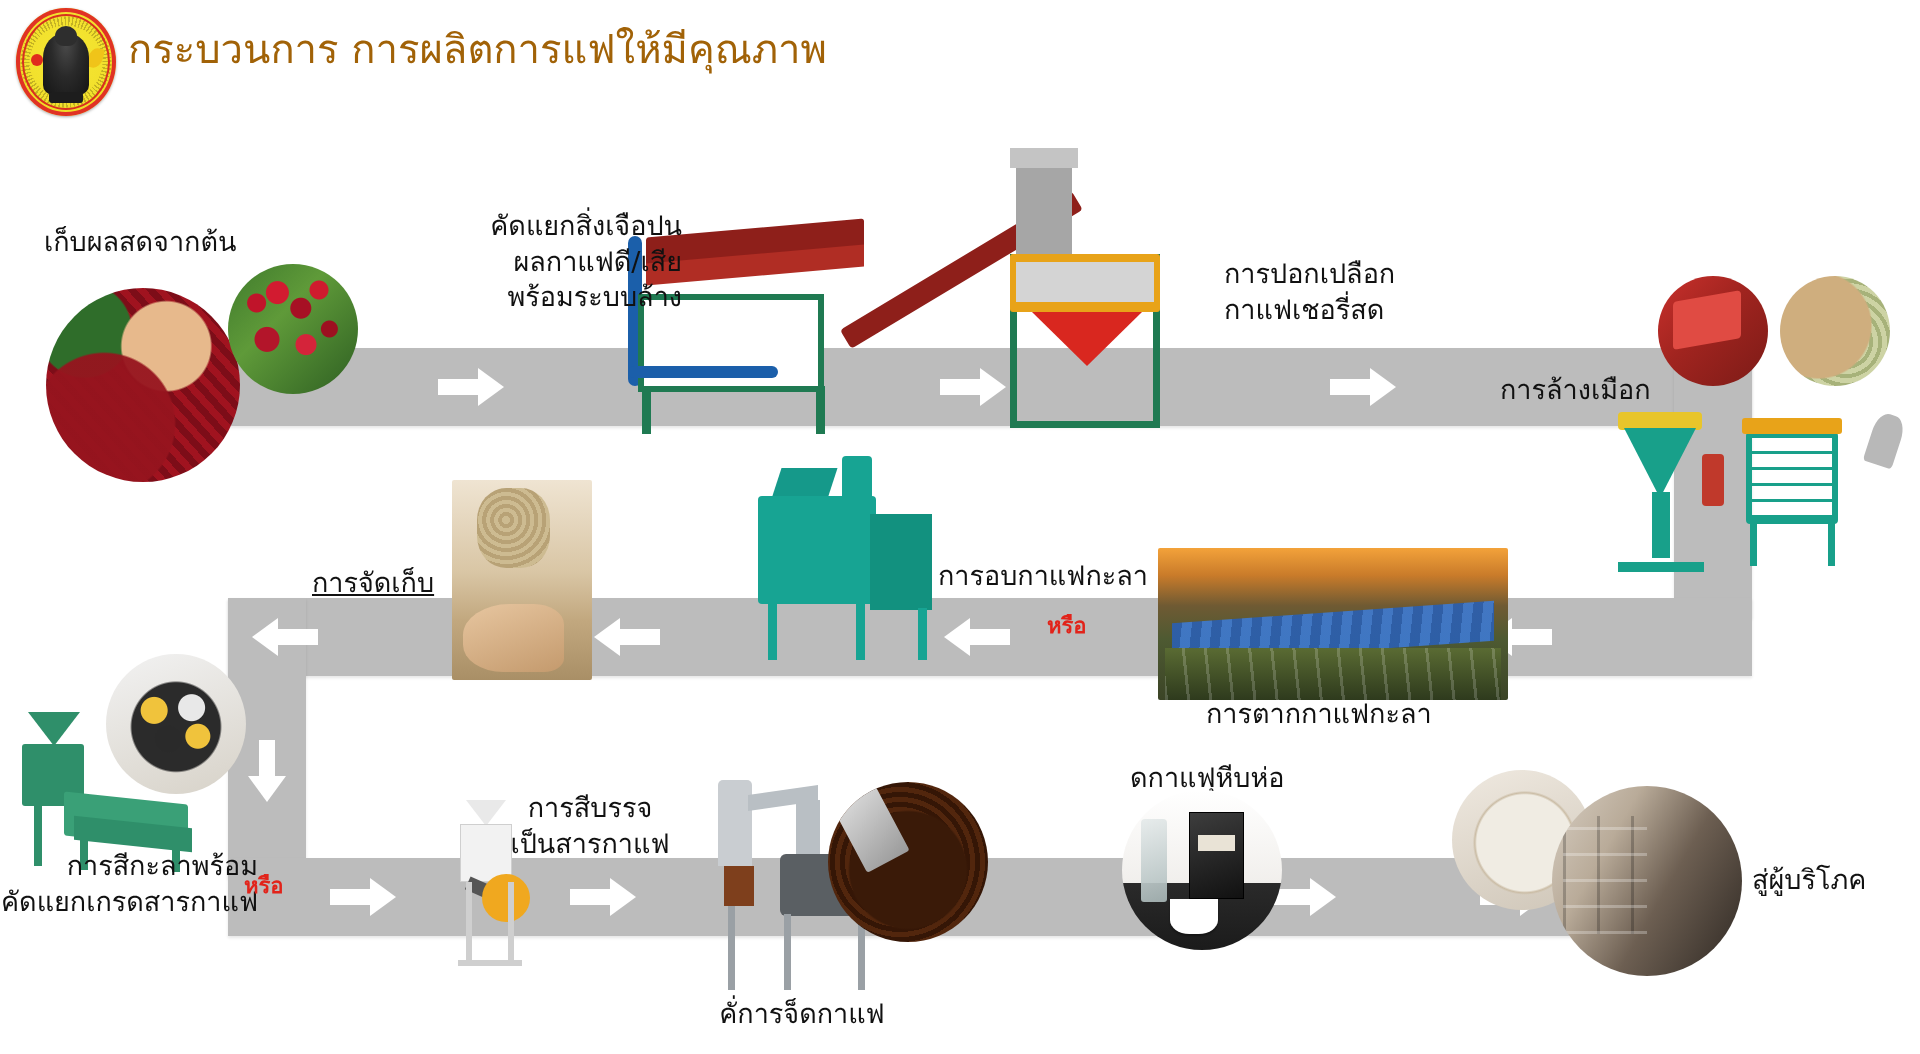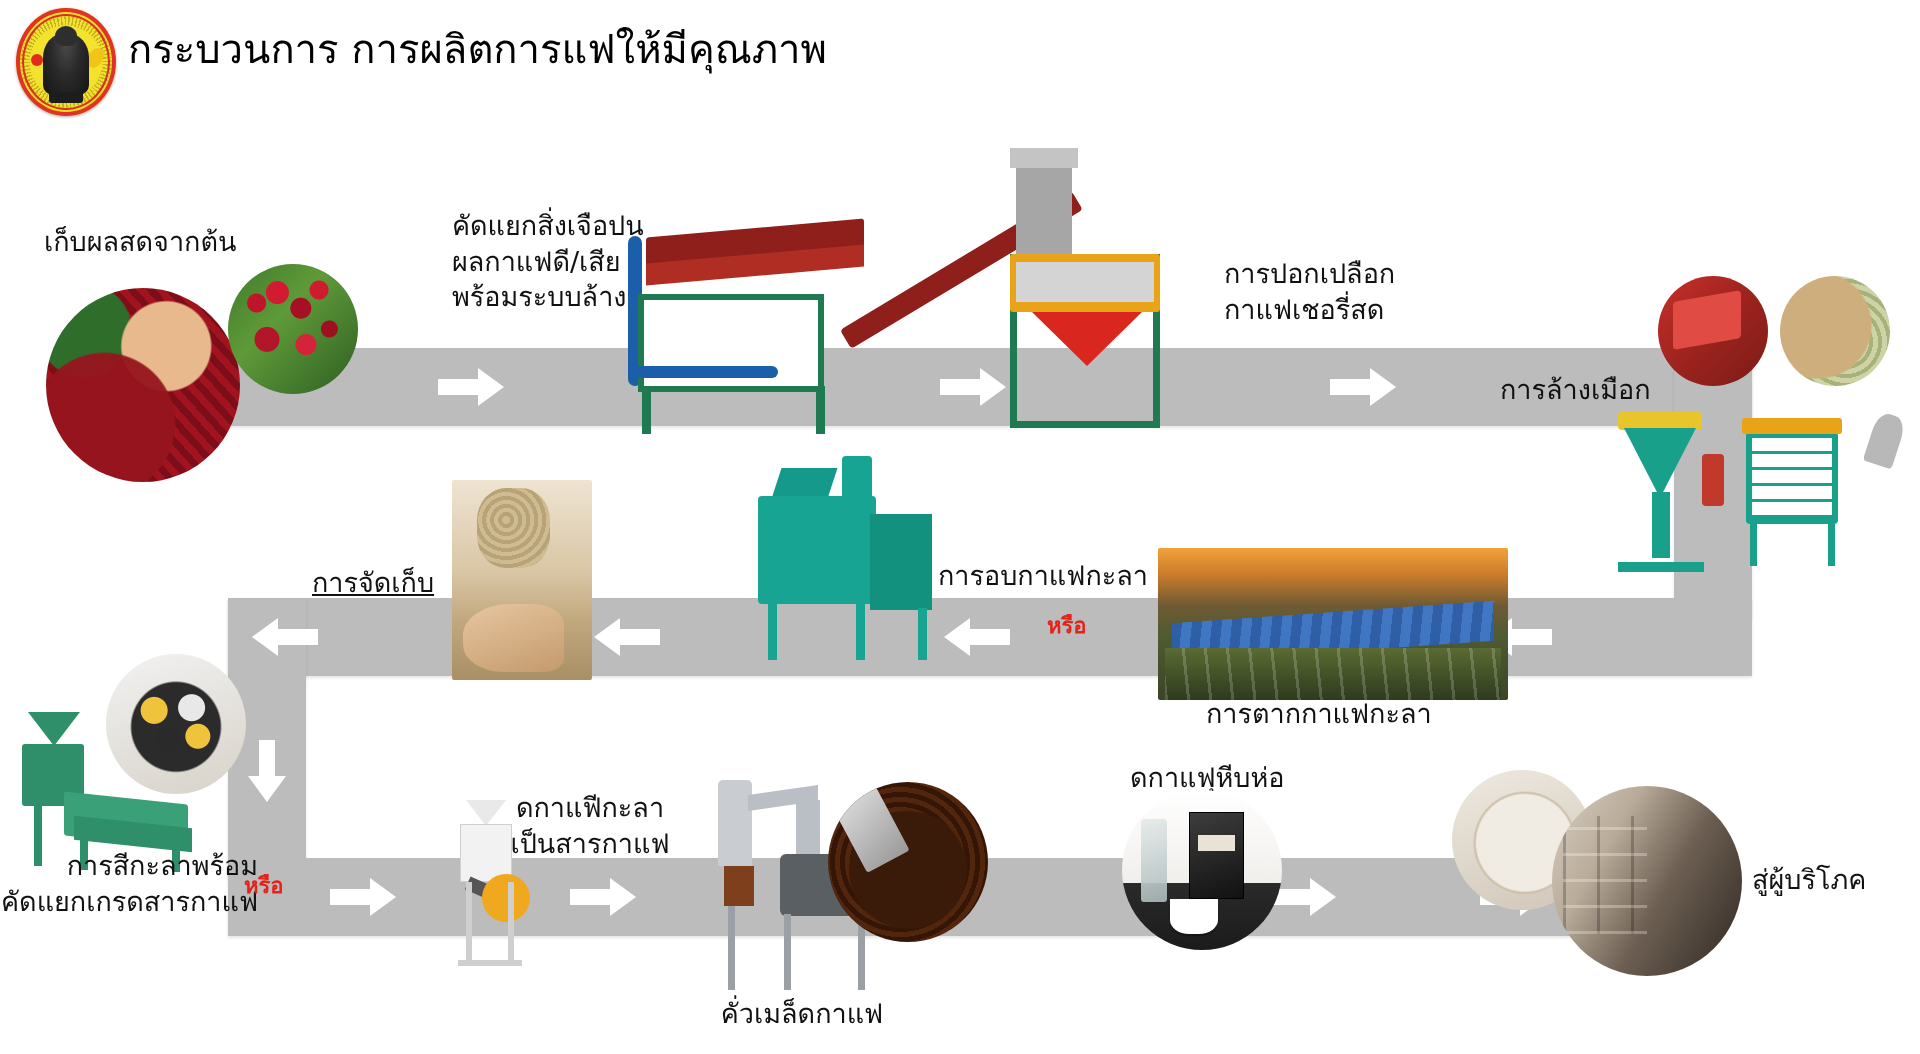--- a/index.html
+++ b/index.html
@@ -55,21 +55,21 @@
     background:
       repeating-conic-gradient(from 0deg at 50% 50%,
         rgba(60,40,10,.0) 0deg 3deg, rgba(60,40,10,.30) 3deg 5deg);
     -webkit-mask: radial-gradient(circle at 50% 50%, transparent 0 36px, #000 37px 45px, transparent 46px);
             mask: radial-gradient(circle at 50% 50%, transparent 0 36px, #000 37px 45px, transparent 46px);
     opacity:.85;
   }
 
   .page-title{
     position:absolute; left:128px; top:24px;
-    font-size:40px; line-height:1.25; color:#000000; white-space:nowrap;
+    font-size:40px; line-height:1.25; color:#a16207; white-space:nowrap;
     font-family: "DejaVu Sans", "Liberation Sans", sans-serif;
   }
 
   
   .band{
     position:absolute; background:#bcbcbc;
   }
   .band.shadow{ box-shadow: 0 2px 3px rgba(0,0,0,.10); }
 
   
@@ -394,21 +394,21 @@
 
   <div class="mach m-sorter" style="left:620px; top:190px; width:270px; height:240px;">
     <div class="redbody"></div>
     <div class="redbody2"></div>
     <div class="bluepipe"></div>
     <div class="frame"></div>
     <div class="hose"></div>
     <div class="leg" style="left:22px; top:196px; height:48px;"></div>
     <div class="leg" style="left:196px; top:196px; height:48px;"></div>
   </div>
-  <div class="lab" style="left:452px; top:208px; width:230px;">คัดแยกสิ่งเจือปน
+  <div class="lab" style="left:452px; top:208px; width:230px;text-align:right;">คัดแยกสิ่งเจือปน
 ผลกาแฟดี/เสีย
 พร้อมระบบล้าง</div>
 
   <div class="mach m-auger" style="left:840px; top:330px; width:300px; height:220px;">
     <div class="tube"></div>
   </div>
   <div class="mach" style="left:1010px; top:148px; width:68px; height:140px;">
     <div class="rect-s" style="left:6px; top:18px; width:56px; height:120px; background:#a6a6a6;"></div>
     <div class="rect-s" style="left:0; top:0; width:68px; height:20px; background:#c4c4c4;"></div>
   </div>
@@ -476,21 +476,21 @@
     <div class="leg" style="left:150px; top:126px; height:34px;"></div>
   </div>
 
   <div class="ph circle p-cups" style="left:106px; top:654px; width:140px; height:140px;"></div>
 
   <div class="lab c" style="left:0px; top:848px; width:258px;text-align:right;">การสีกะลาพร้อม
 คัดแยกเกรดสารกาแฟ</div>
 
   <div class="or" style="left:244px; top:868px;">หรือ</div>
 
-  <div class="lab c" style="left:480px; top:790px; width:220px;">ดกาแฟีกะลา
+  <div class="lab c" style="left:480px; top:790px; width:220px;">การสีบรรจ
 เป็นสารกาแฟ</div>
 
   <div class="mach m-grind" style="left:452px; top:800px; width:120px; height:180px;">
     <div class="hopper"></div>
     <div class="body"></div>
     <div class="arm"></div>
     <div class="wheel"></div>
     <div class="leg" style="left:14px; top:82px; height:82px;"></div>
     <div class="leg" style="left:56px; top:82px; height:82px;"></div>
     <div class="rect-s" style="left:6px; top:160px; width:64px; height:6px; background:#cfcfcf;"></div>
@@ -502,21 +502,21 @@
     <div class="col"></div>
     <div class="panel"></div>
     <div class="drum"></div>
     <div class="leg" style="left:10px; top:126px; height:84px;"></div>
     <div class="leg" style="left:66px; top:134px; height:76px;"></div>
     <div class="leg" style="left:140px; top:134px; height:76px;"></div>
   </div>
 
   <div class="ph circle p-roasted" style="left:828px; top:782px; width:160px; height:160px;"></div>
 
-  <div class="lab c" style="left:672px; top:996px; width:260px;">คั่วเมล็ดกาแฟ</div>
+  <div class="lab c" style="left:672px; top:996px; width:260px;">คั่การจ็ดกาแฟ</div>
 
   <div class="lab" style="left:1130px; top:760px; width:220px;">ดกาแฟุหีบห่อ</div>
 
   <div class="ph circle p-pack" style="left:1122px; top:790px; width:160px; height:160px;">
     <div class="bottle"></div>
     <div class="bag"></div>
     <div class="cup"></div>
   </div>
 
   <div class="ph circle p-latte" style="left:1452px; top:770px; width:140px; height:140px;"></div>

